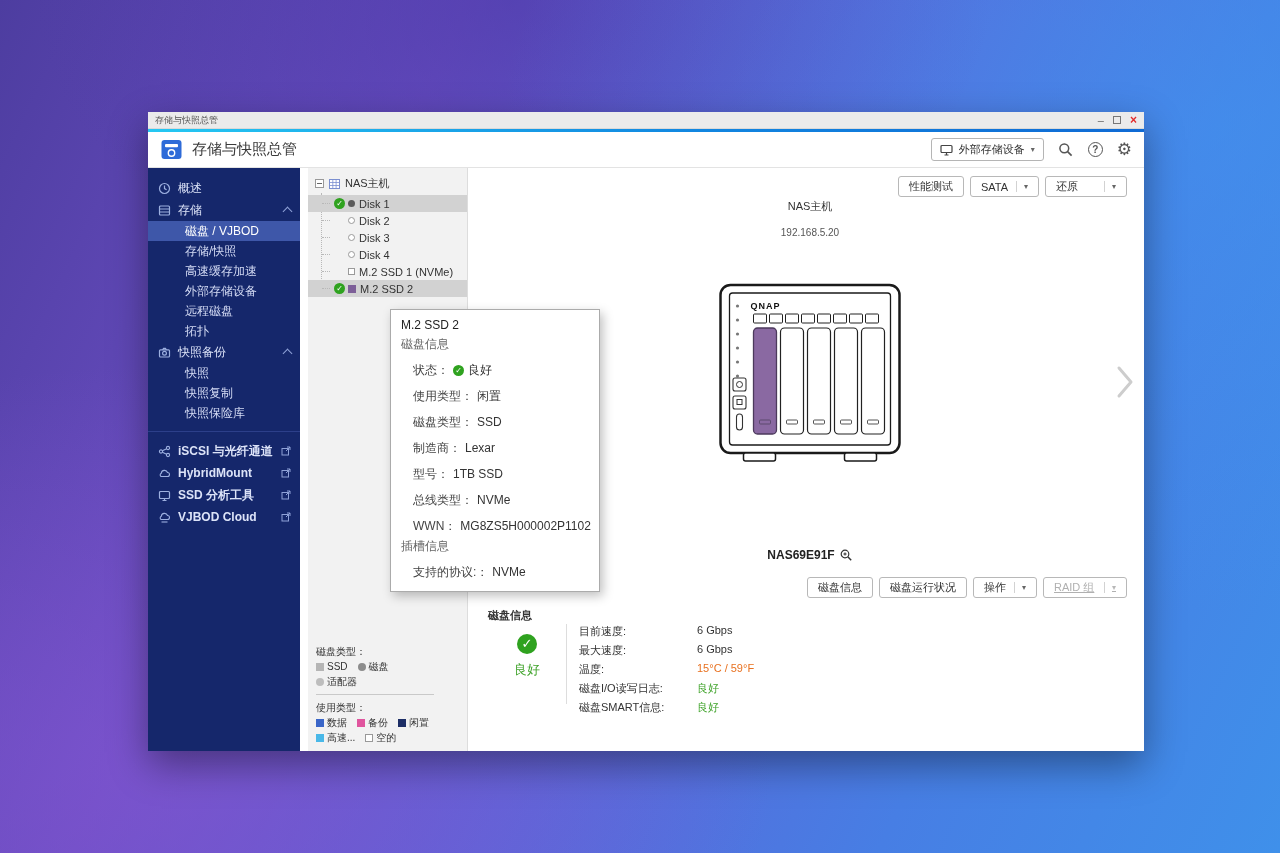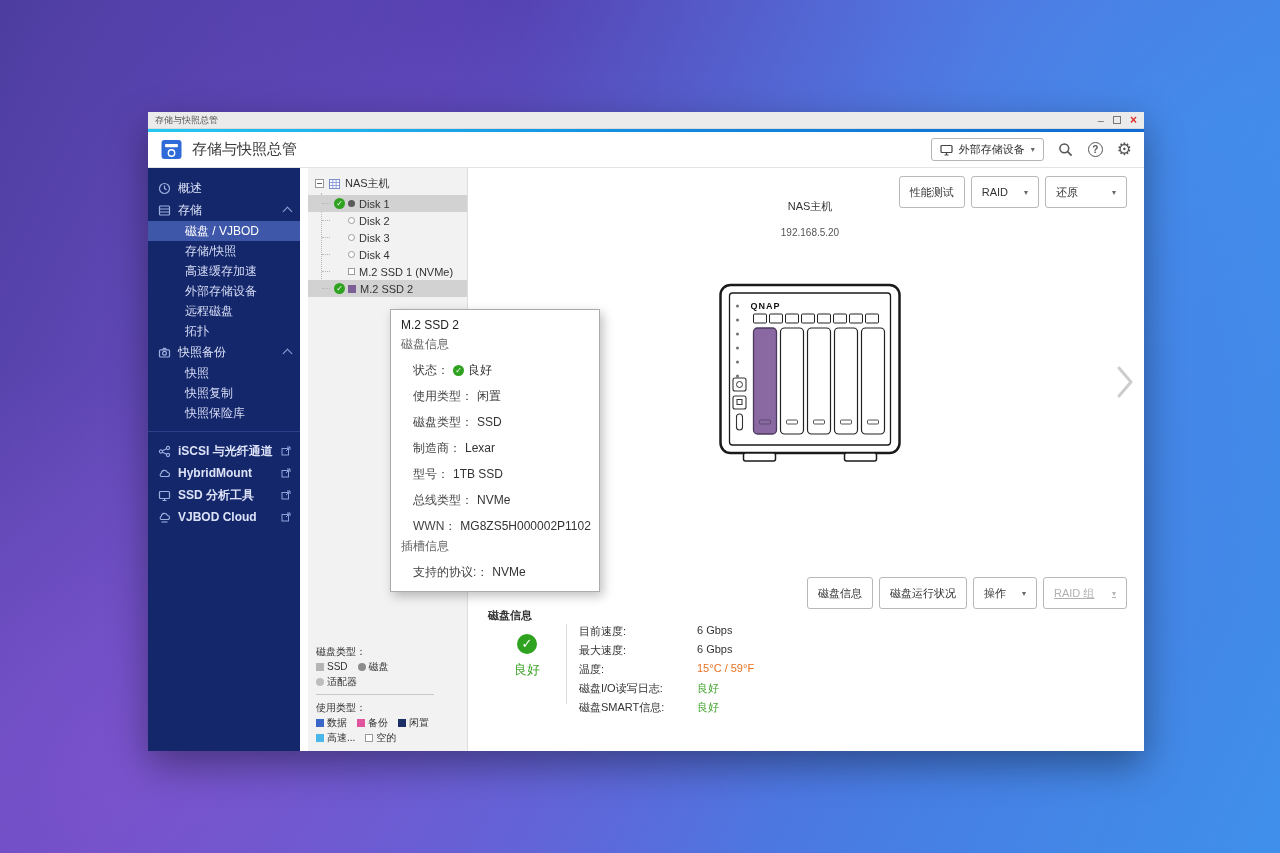--- a/index.html
+++ b/index.html
@@ -79,21 +79,21 @@
   .t-legend { position:absolute; left:8px; bottom:6px; right:4px; font-size:10px; color:#333; line-height:15px; }
   .lg-row { display:flex; align-items:center; gap:10px; }
   .lg-item { display:flex; align-items:center; gap:3px; white-space:nowrap; }
   .sw { width:8px; height:8px; flex:0 0 auto; }
   .sw.rd { border-radius:50%; }
   .lg-div { border-top:1px solid #c9c9c9; margin:5px 0; width:118px; }
 
   
   .main { flex:1; position:relative; background:#fff; font-size:11px; color:#333; min-width:0; }
   .btn { border:1px solid #b8b8b8; border-radius:3px; background:#fff; height:21px; display:inline-flex;
-    align-items:center; padding:15px 10px; font-size:11px; color:#333; gap:8px; white-space:nowrap; }
+    align-items:center; padding:4px 10px; font-size:11px; color:#333; gap:8px; white-space:nowrap; }
   .btn .arr { font-size:8px; color:#666; border-left:1px solid #d2d2d2; padding-left:7px; align-self:stretch;
     display:flex; align-items:center; }
   .btn.disabled { color:#b0b0b0; }
   .btn.disabled .arr { color:#b8b8b8; }
   .m-toolbar { position:absolute; top:8px; right:17px; display:flex; gap:6px; }
   .m-host { position:absolute; top:31px; left:0; right:0; text-align:center; }
   .hname { font-size:11px; color:#333; }
   .hip { font-size:10px; color:#555; margin-top:13px; }
   .m-device { position:absolute; top:114px; left:50%; transform:translateX(-50%);text-decoration:underline; }
   .m-chev { position:absolute; right:8px; top:194px; }
@@ -385,21 +385,21 @@
       </div>
     </div>
 
     <div class="main">
 
       <div class="m-toolbar">
         <div class="btn">
           <span>性能测试</span>
         </div>
         <div class="btn">
-          <span>RAID</span>
+          <span>SATA</span>
           <span class="arr">▾</span>
         </div>
         <div class="btn" style="min-width:82px; justify-content:space-between;">
           <span>还原</span>
           <span class="arr">▾</span>
         </div>
       </div>
 
       <div class="m-host">
         <div class="hname">NAS主机</div>
@@ -454,20 +454,28 @@
             <rect x="26" y="171" width="32" height="8" rx="2"></rect>
             <rect x="127" y="171" width="32" height="8" rx="2"></rect>
           </g>
         </svg>
       </div>
 
       <svg class="m-chev" width="22" height="40" viewBox="0 0 22 40">
         <polyline points="5,6 17,20 5,34" fill="none" stroke="#cdcdcd" stroke-width="3" stroke-linecap="round" stroke-linejoin="round"></polyline>
       </svg>
 
+      <div class="m-devid">
+        <span>NAS69E91F</span>
+        <svg width="13" height="13" viewBox="0 0 13 13">
+          <circle cx="5" cy="5" r="3.8" fill="none" stroke="#333" stroke-width="1.2"></circle>
+          <path d="M5 3.4v3.2 M3.4 5h3.2" stroke="#333" stroke-width="1.1"></path>
+          <path d="M7.8 7.8L11.2 11.2" stroke="#333" stroke-width="1.5"></path>
+        </svg>
+      </div>
 
       <div class="m-actions">
         <div class="btn">
           <span>磁盘信息</span>
         </div>
         <div class="btn">
           <span>磁盘运行状况</span>
         </div>
         <div class="btn">
           <span>操作</span>

